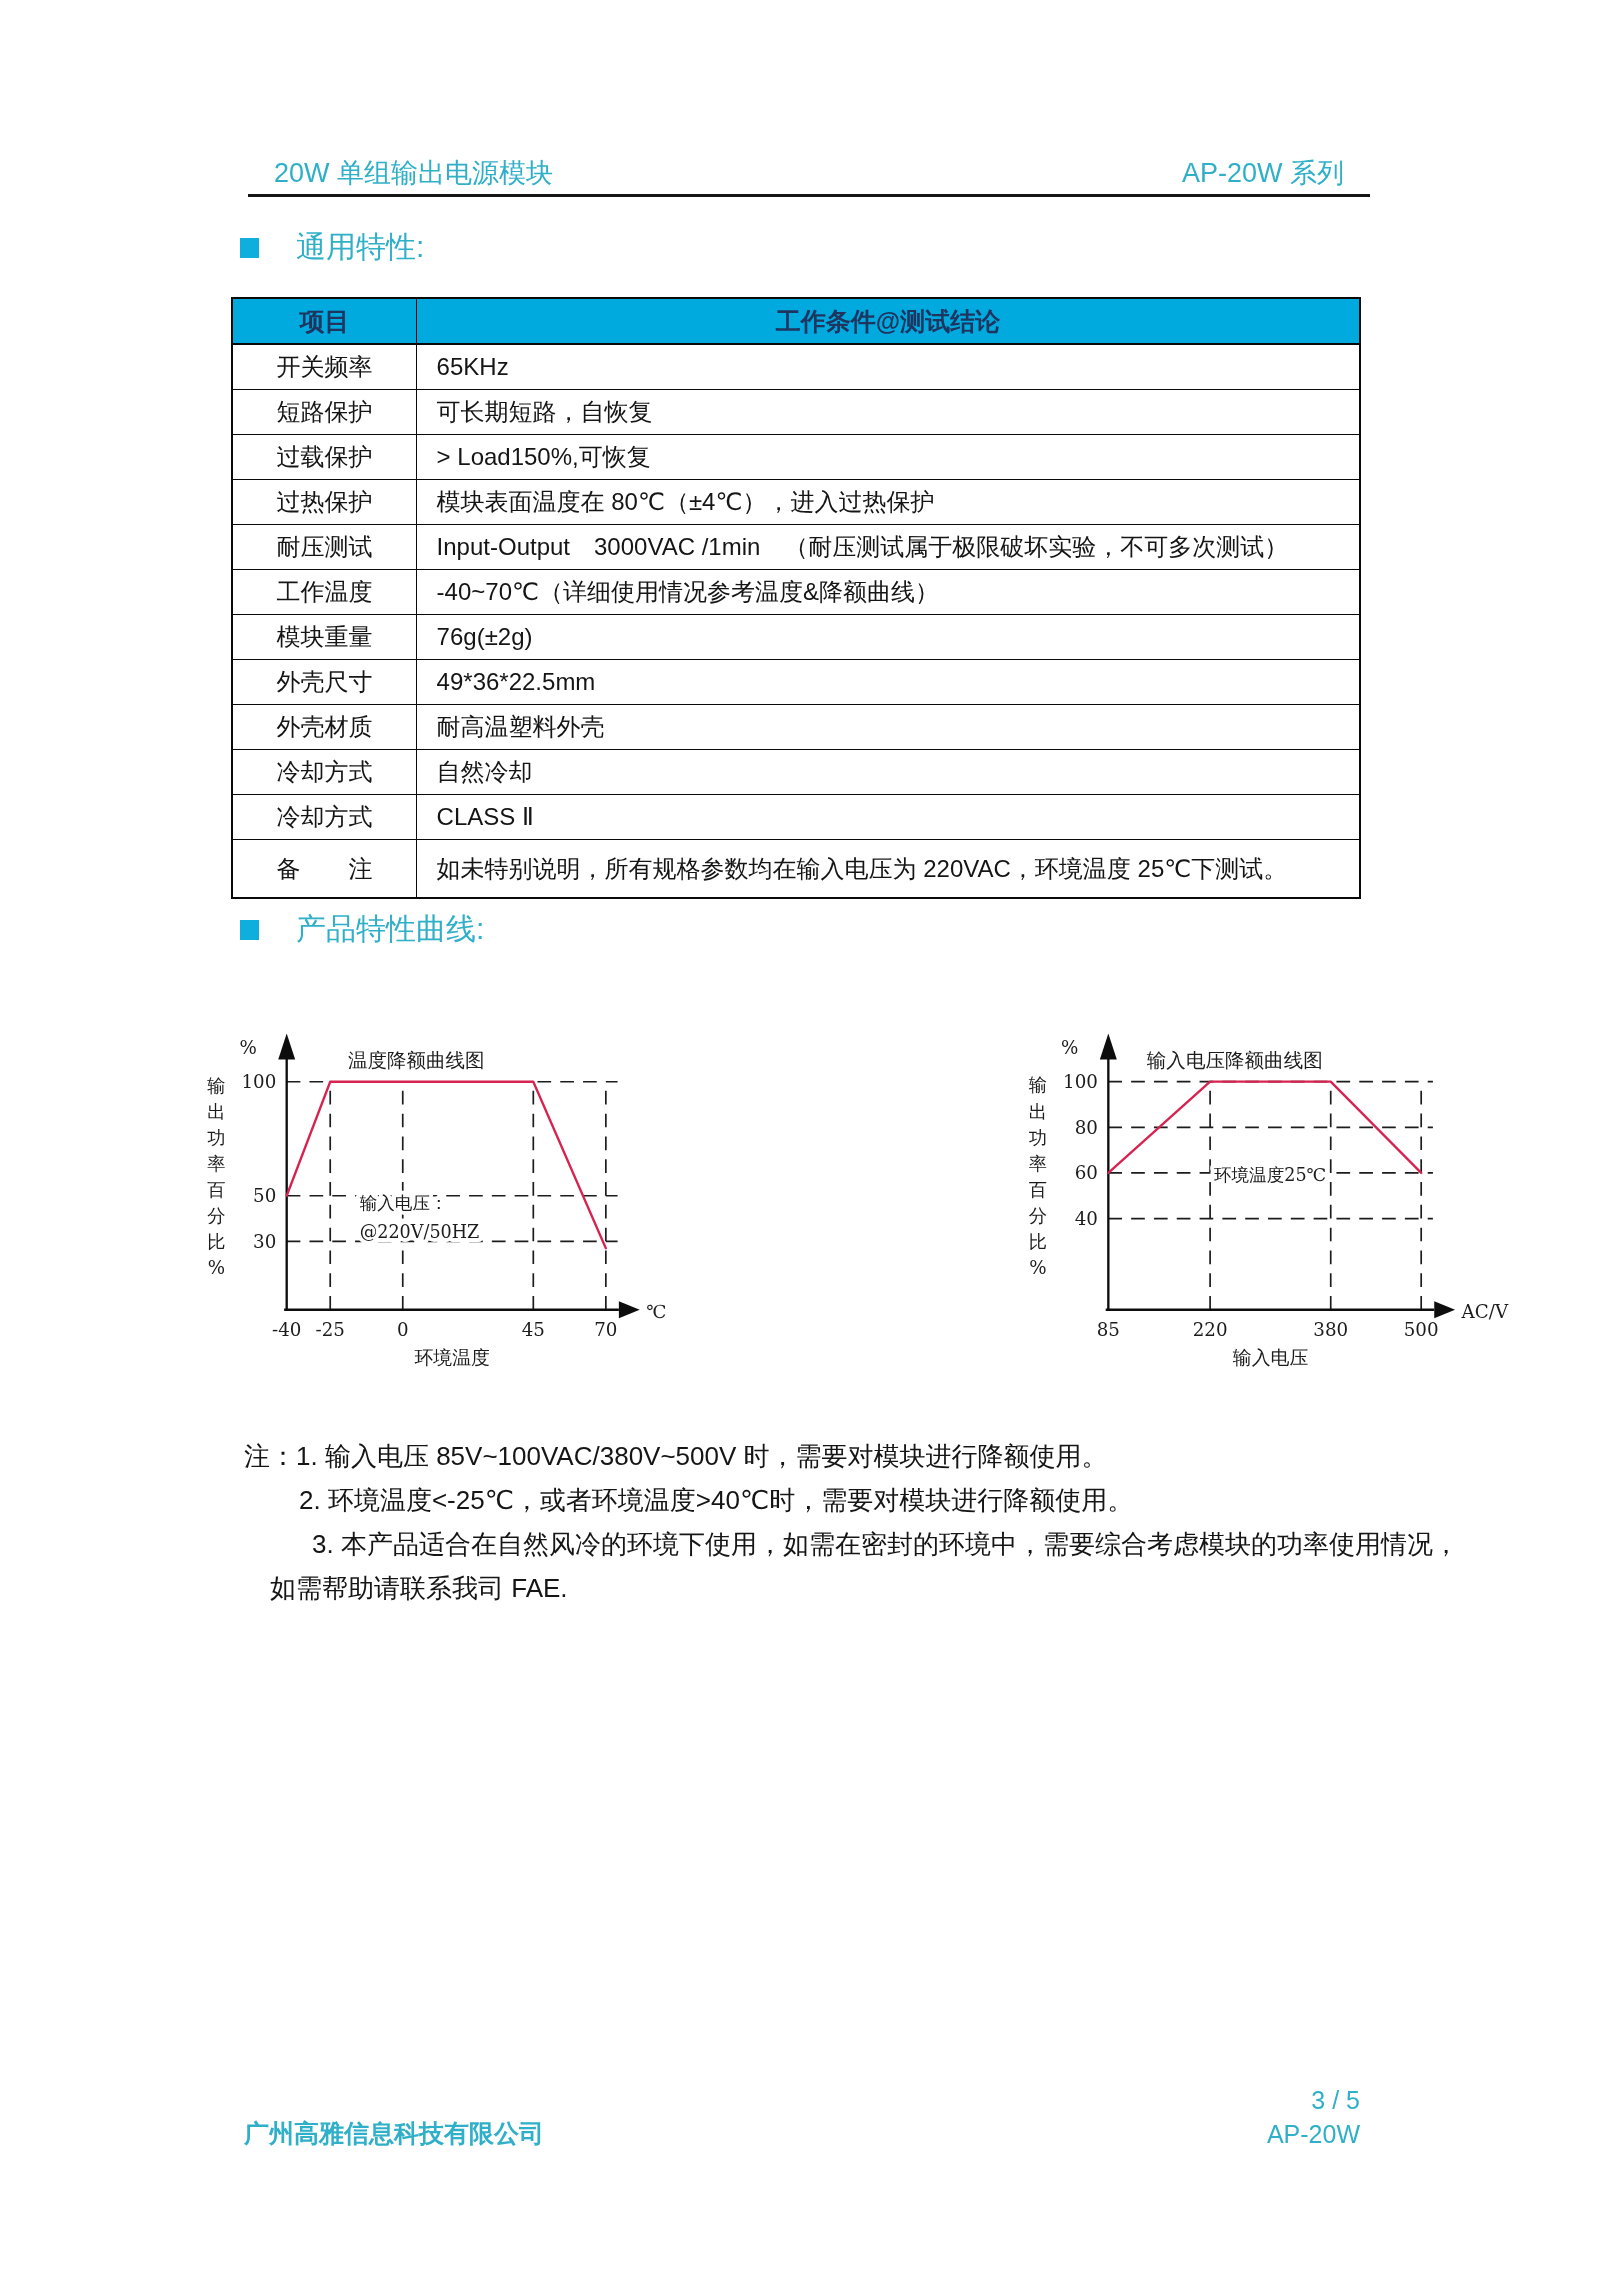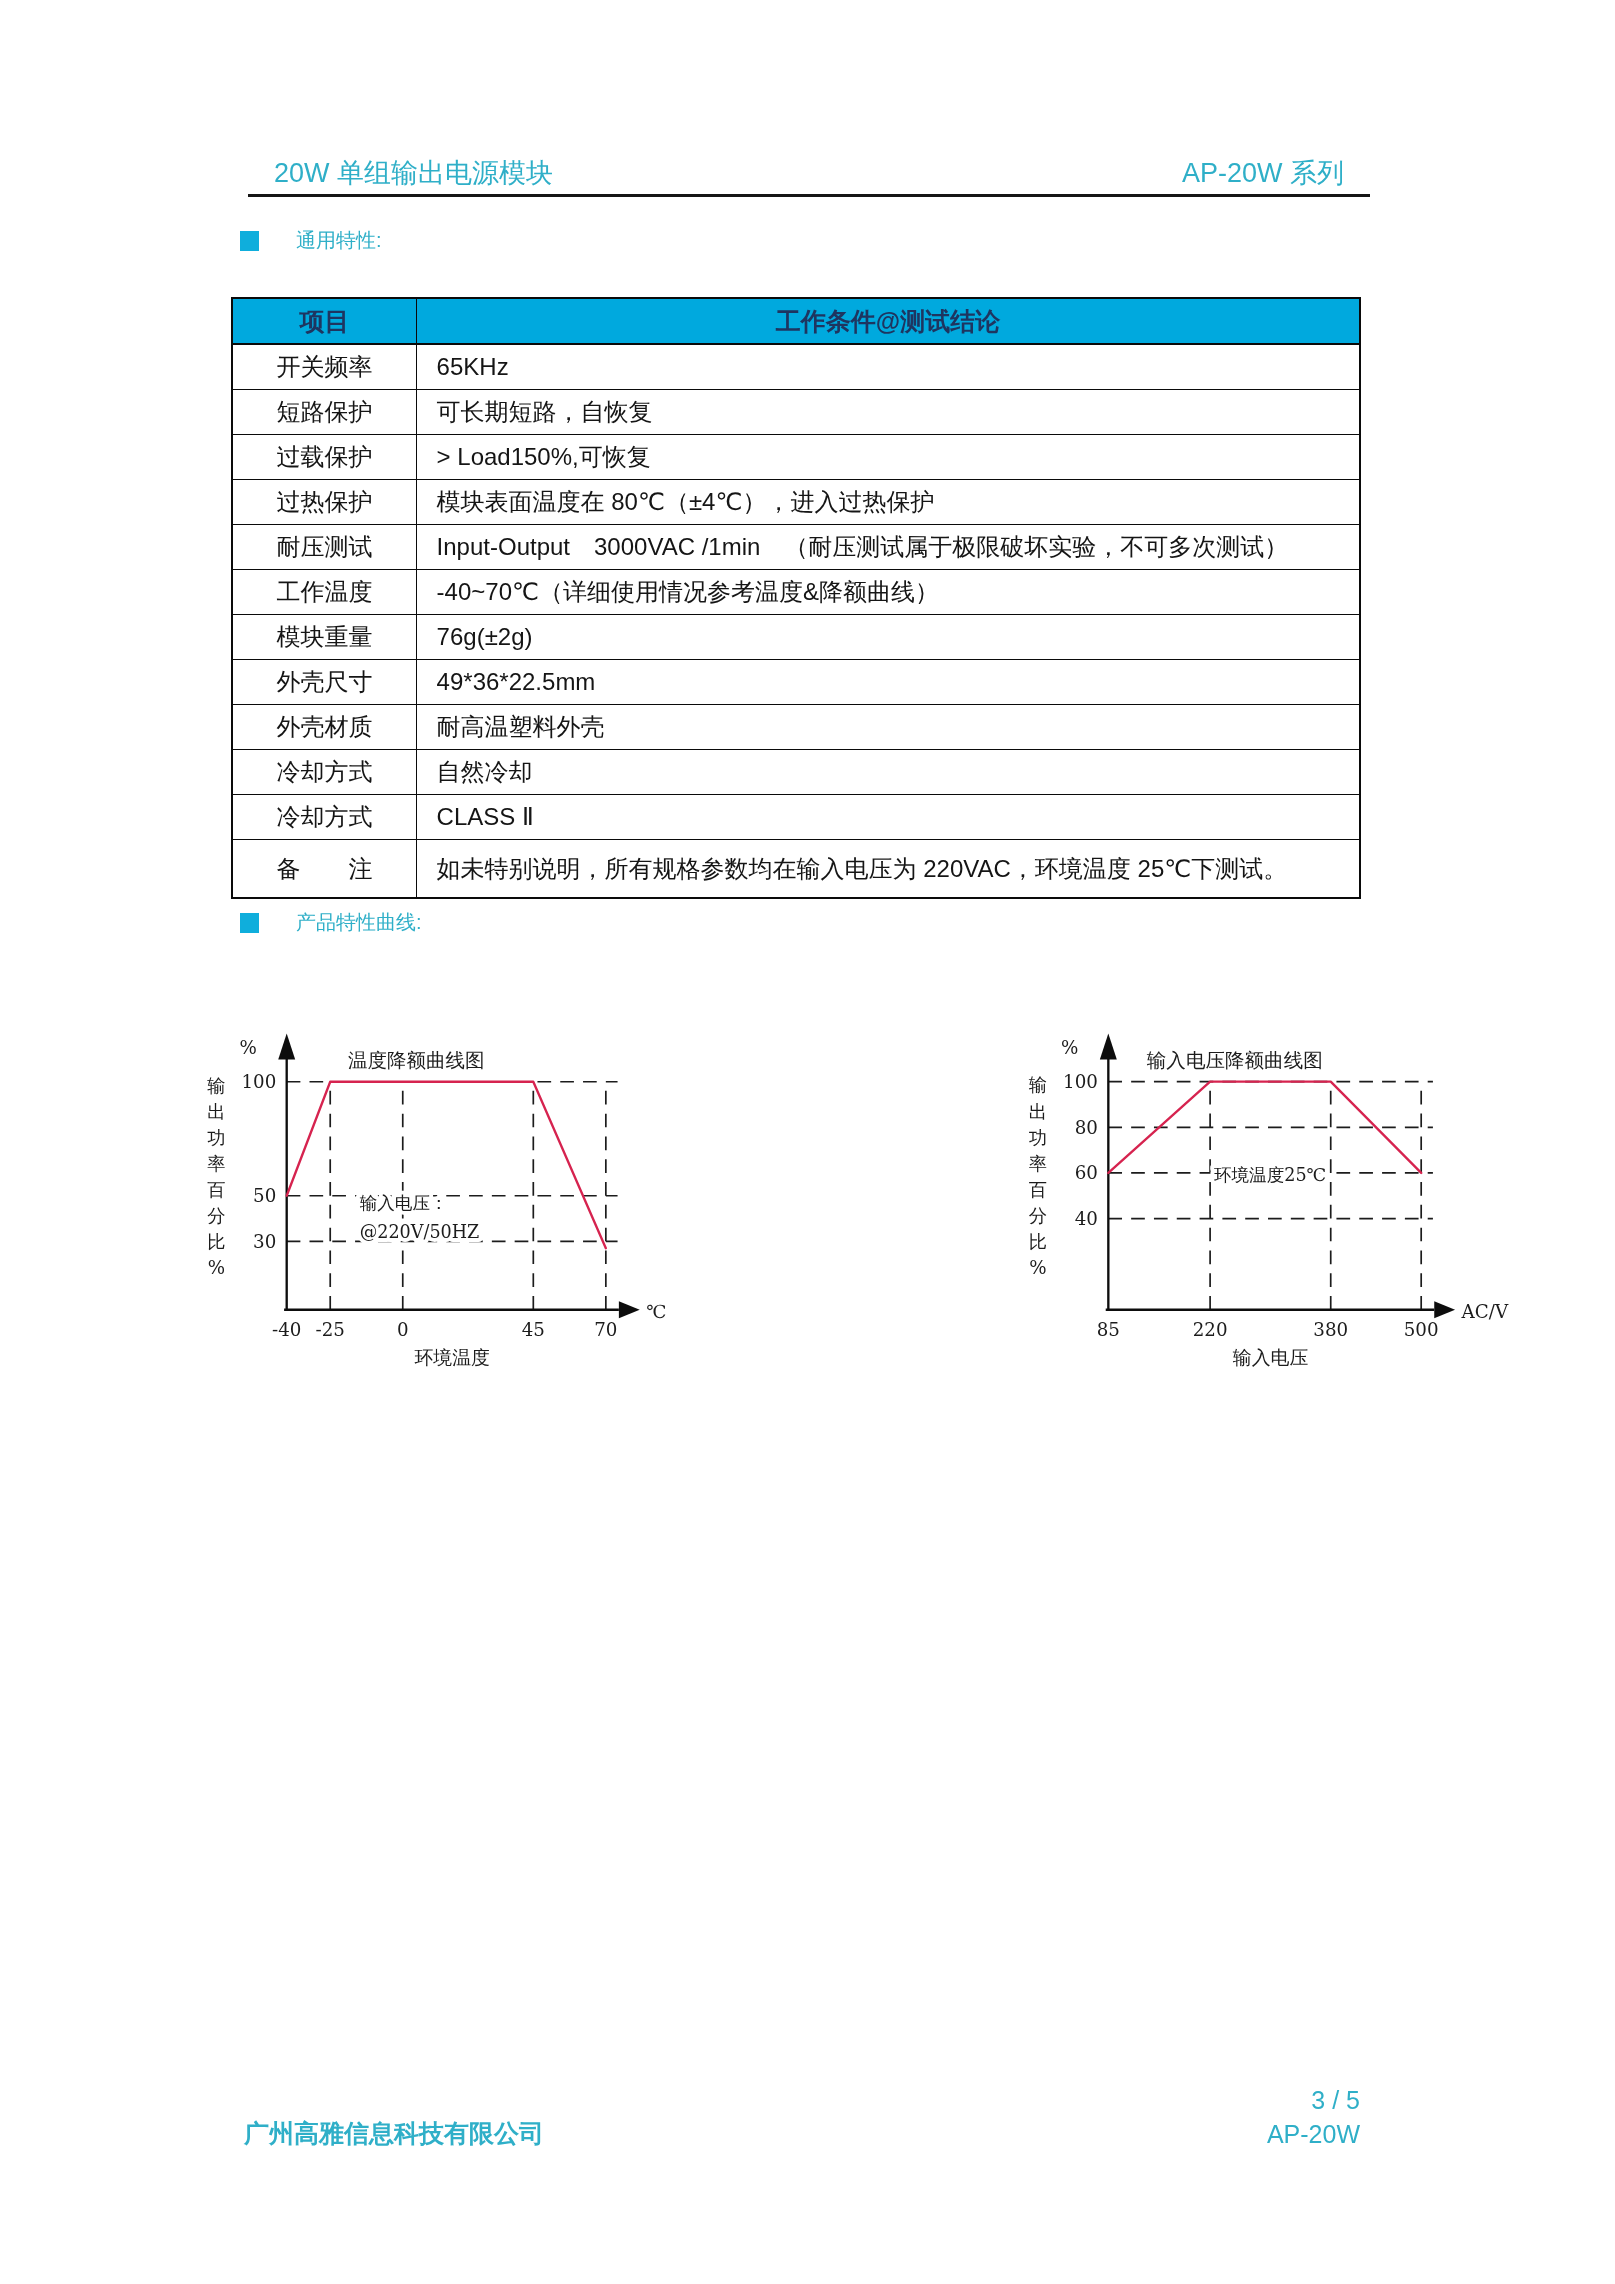--- a/index.html
+++ b/index.html
@@ -22,21 +22,21 @@
     display:flex;justify-content:space-between;align-items:baseline;
     font-size:27px;color:var(--accent);gap:24px;
   }
   .header-rule{
     position:absolute;left:248px;top:194px;width:1122px;height:0;
     border-top:3.3px solid var(--rule);
   }
   
   .section-title{
     position:absolute;left:240px;display:flex;align-items:center;
-    font-size:20px;color:var(--accent);
+    font-size:30px;color:var(--accent);
   }
   #sec-general{top:227px;}
   #sec-curves{top:909px;}
   .bullet{
     width:19px;height:20px;background:var(--bullet);
     margin-right:37px;flex:0 0 auto;
   }
   
   .spec-table{
     position:absolute;left:231px;top:297px;width:1130px;
@@ -230,20 +230,26 @@
       <text x="52" y="225" class="ylab" text-anchor="middle">率</text>
       <text x="52" y="265" class="ylab" text-anchor="middle">百</text>
       <text x="52" y="305" class="ylab" text-anchor="middle">分</text>
       <text x="52" y="345" class="ylab" text-anchor="middle">比</text>
       <text x="52" y="385" class="ylab" text-anchor="middle">%</text>
       <text x="409" y="523" class="xlab" text-anchor="middle">输入电压</text>
       <polyline points="160,230 316.144578313253,90 501.2048192771084,90 640,230" class="curve" style="stroke:#D6234F"></polyline>
       <text x="322" y="243" class="ann">环境温度25℃</text>
     </svg>
 
+  <div class="notes">
+    <div class="note-line indent-0">注：1. 输入电压 85V~100VAC/380V~500V 时，需要对模块进行降额使用。</div>
+    <div class="note-line indent-1">2. 环境温度&lt;-25℃，或者环境温度&gt;40℃时，需要对模块进行降额使用。</div>
+    <div class="note-line indent-2">3. 本产品适合在自然风冷的环境下使用，如需在密封的环境中，需要综合考虑模块的功率使用情况，</div>
+    <div class="note-line indent-3">如需帮助请联系我司 FAE.</div>
+  </div>
 
   <div class="footer-company">广州高雅信息科技有限公司</div>
   <div class="footer-right">
     <div>3 / 5</div>
     <div>AP-20W</div>
   </div>
 
 </div>
 
 

